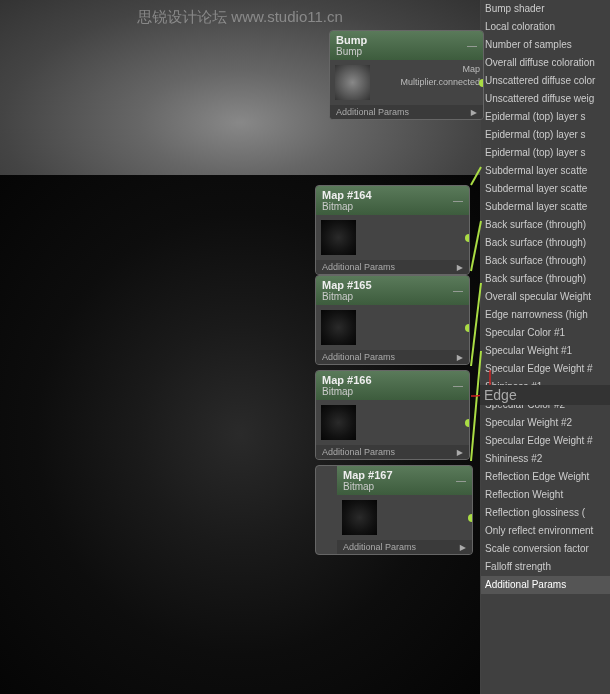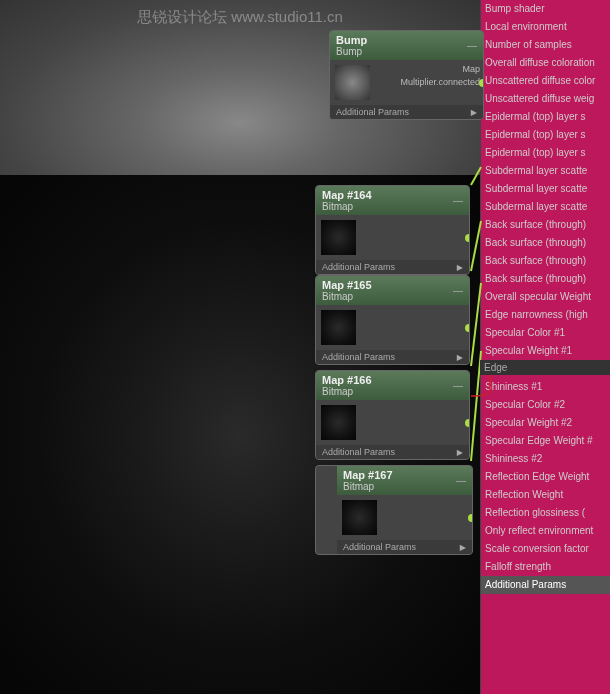--- a/index.html
+++ b/index.html
@@ -58,21 +58,21 @@
       color: rgba(200,200,200,0.5);
       z-index: 10;
     }
 
     
     .right-panel {
       position: absolute;
       right: 0; top: 0;
       width: 130px;
       height: 694px;
-      background: #be185d;
+      background: #404040;
       border-left: 1px solid #444;
       overflow: hidden;
     }
 
     
     .right-panel-items {
       display: flex;
       flex-direction: column;
       padding: 0;
     }
@@ -184,21 +184,21 @@
 <div class="bg-area">
   <div class="bg-top"></div>
   <div class="bg-bottom"></div>
 </div>
 
 <div class="watermark">思锐设计论坛 www.studio11.cn</div>
 
 <div class="right-panel">
   <div class="right-panel-items" id="rp-items">
       <div class="rp-item">Bump shader</div>
-      <div class="rp-item">Local environment</div>
+      <div class="rp-item">Local coloration</div>
       <div class="rp-item">Number of samples</div>
       <div class="rp-item">Overall diffuse coloration</div>
       <div class="rp-item">Unscattered diffuse color</div>
       <div class="rp-item">Unscattered diffuse weig</div>
       <div class="rp-item">Epidermal (top) layer s</div>
       <div class="rp-item">Epidermal (top) layer s</div>
       <div class="rp-item">Epidermal (top) layer s</div>
       <div class="rp-item">Subdermal layer scatte</div>
       <div class="rp-item">Subdermal layer scatte</div>
       <div class="rp-item">Subdermal layer scatte</div>
@@ -331,13 +331,13 @@
   <line x1="471" y1="271" x2="481" y2="221" stroke="#aadd44" stroke-width="2"></line>
 
   <line x1="471" y1="366" x2="481" y2="283" stroke="#aadd44" stroke-width="2"></line>
 
   <line x1="471" y1="461" x2="481" y2="351" stroke="#aadd44" stroke-width="2"></line>
 
   <path d="M 471 396 Q 490 396 490 390 L 490 370" stroke="#cc2222" stroke-width="1.5" fill="none"></path>
 
 </svg>
 
-<div style="position:absolute; right:0; top:360px; width:130px; padding:2px 4px; font-size:10px; color:#aaa; background:#333; z-index:6;">Edge</div>
+<div style="position:absolute; right:0; top:385px; width:130px; padding:2px 4px; font-size:14px; color:#aaa; background:#333; z-index:6;">Edge</div>
 
 </body></html>

